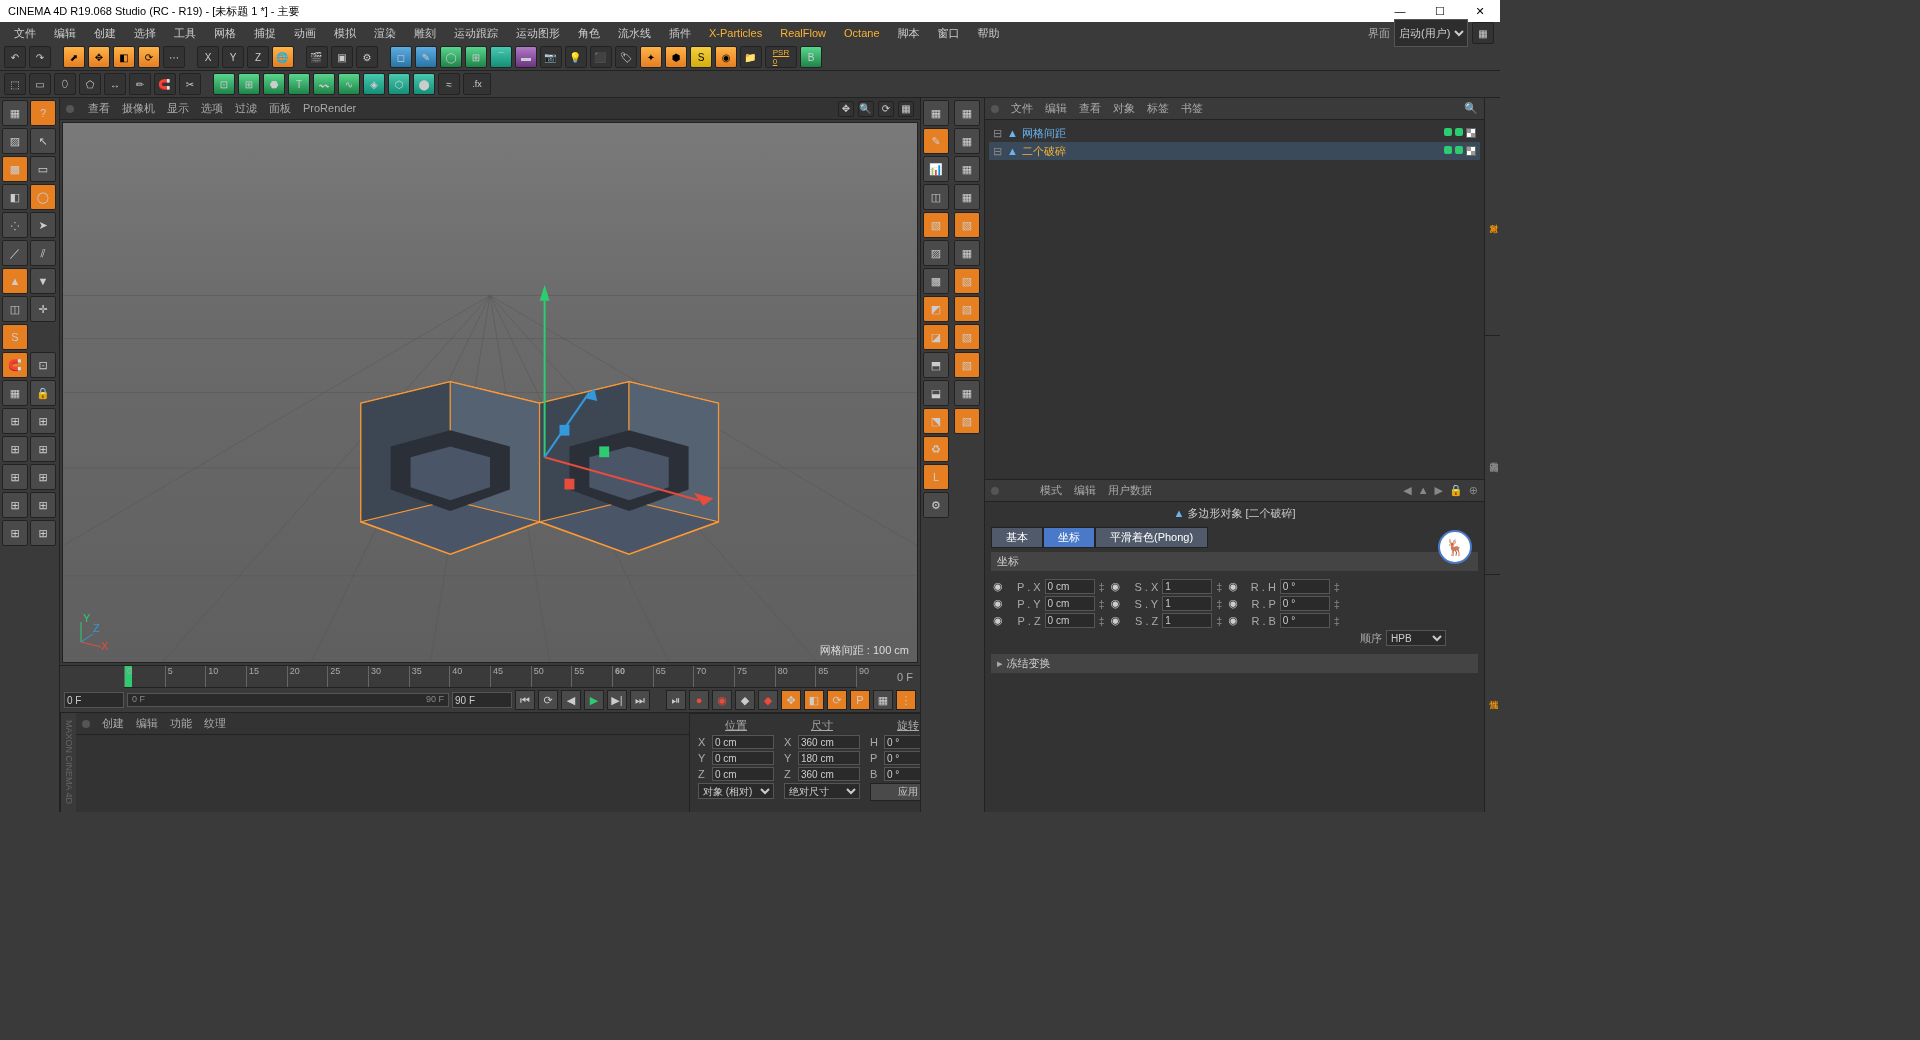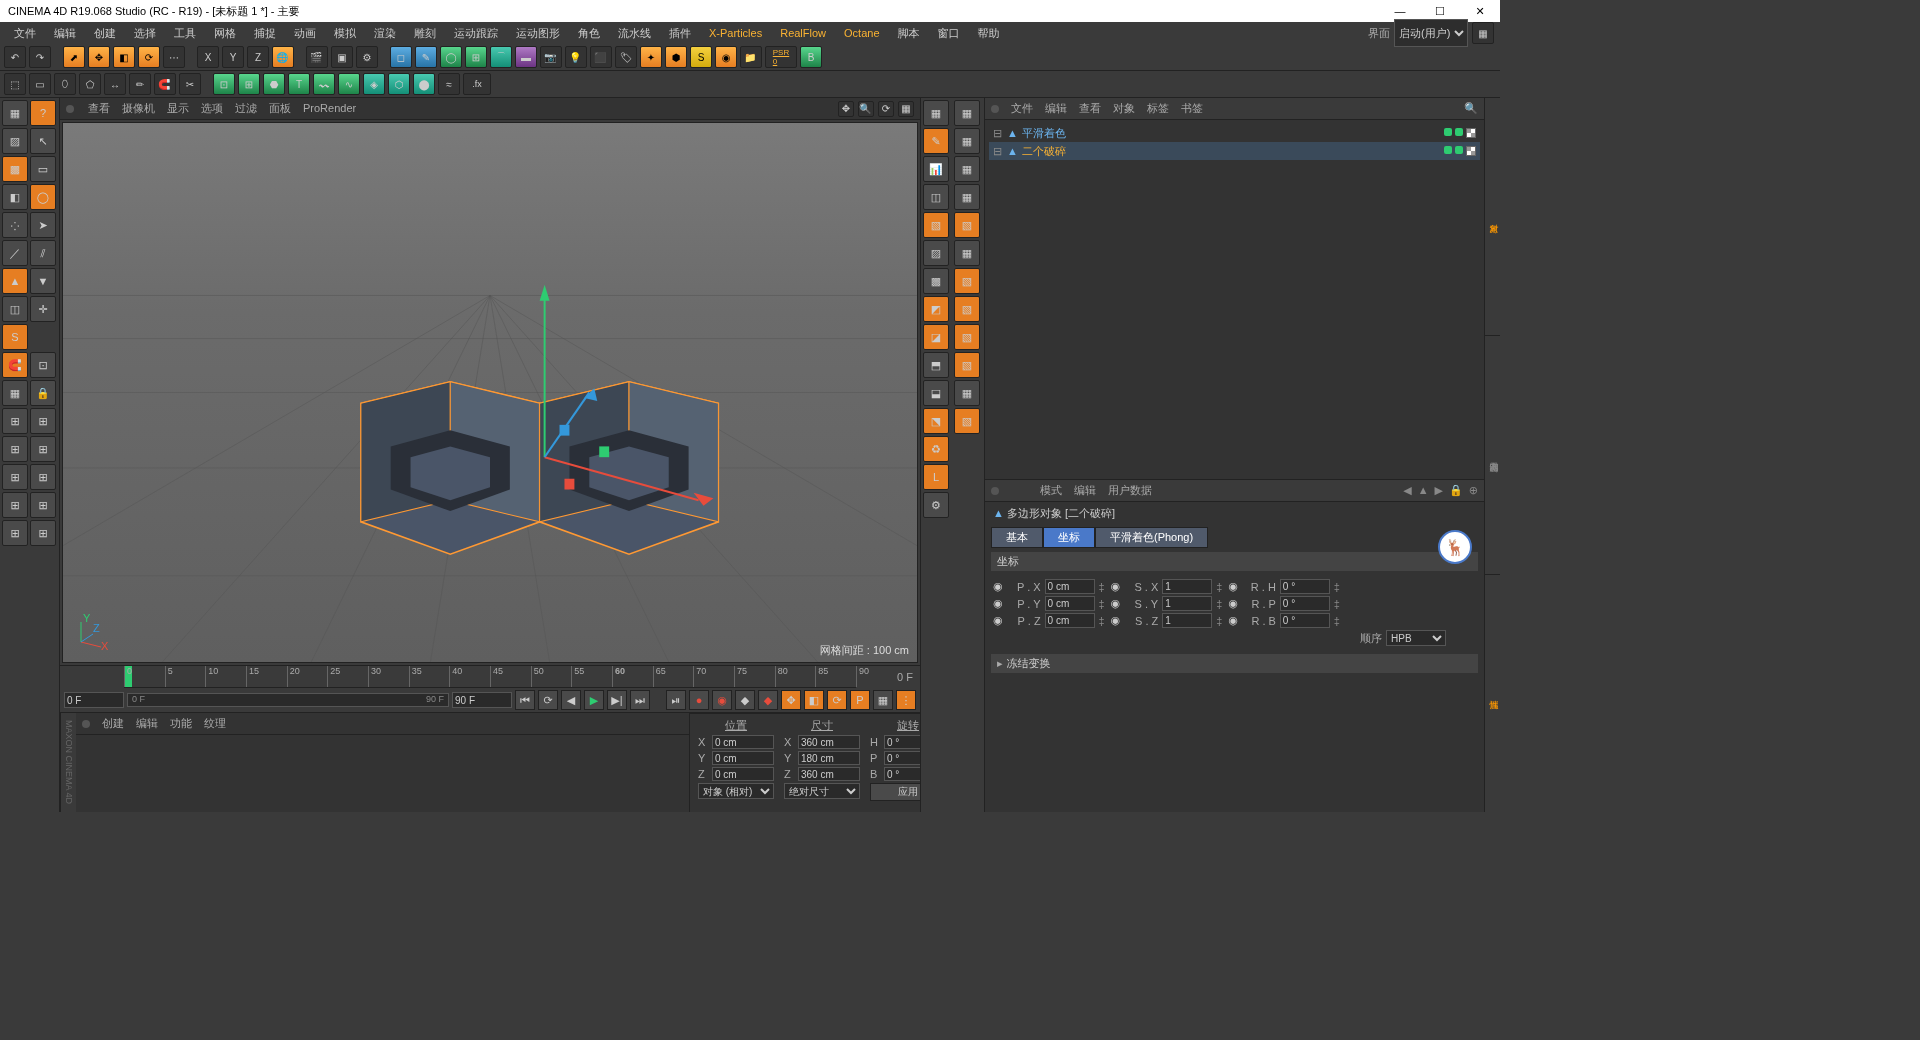--- a/index.html
+++ b/index.html
@@ -46,21 +46,21 @@
 .tree-row { display:flex; align-items:center; gap:4px; height:18px; padding:0 4px;}
 .tree-row .tri { color:#888; width:10px;}
 .tree-row .name { color:#f9b233; }
 .tree-row .name.blue { color:#6cb4ee; }
 .tree-dots { margin-left:auto; display:flex; gap:3px;}
 .dot-g { width:8px; height:8px; background:#2ecc71; border-radius:2px;}
 .dot-ck { width:10px; height:10px; background:repeating-conic-gradient(#fff 0 25%, #999 0 50%); border:1px solid #666;}
 .attr-panel { flex:1; background:#333; display:flex; flex-direction:column; overflow:auto;}
 .attr-hdr { height:22px; background:#3a3a3a; display:flex; align-items:center; gap:12px; padding:0 6px; color:#aaa; border-bottom:1px solid #222;}
 .attr-hdr .rico { margin-left:auto; display:flex; gap:6px; color:#888;}
-.obj-title { padding:4px 8px; color:#ccc;}
+.obj-title { padding:4px 8px; color:#ccc;text-align:center;}
 .tabs { display:flex; gap:0; margin:2px 6px;}
 .tab { padding:2px 14px; background:#505a6b; color:#fff; border:1px solid #222; cursor:pointer; font-size:11px;}
 .tab.active { background:#4a79c9; }
 .section { padding:4px 8px;}
 .section-hd { background:#444; padding:2px 6px; margin:2px 0; color:#ccc;}
 .field-row { display:flex; align-items:center; gap:4px; margin:2px 0;}
 .field-row label { width:34px; color:#aaa; text-align:right;}
 .field-row .inp { width:50px; height:15px; background:#2a2a2a; border:1px solid #555; color:#ccc; padding:0 2px; font-size:10px;}
 .field-row .spin { width:8px; color:#888;}
 .collapsible { background:#444; padding:2px 6px; margin:2px 6px; cursor:pointer; display:flex; align-items:center; gap:4px;}
@@ -495,21 +495,21 @@
   <div class="far-right">
     <div class="panel-hdr">
       <span style="width:8px;height:8px;background:#555;border-radius:50%;"></span>
       <span id="objmenu"><span class="phi" style="margin-right: 12px; cursor: pointer;">文件</span><span class="phi" style="margin-right: 12px; cursor: pointer;">编辑</span><span class="phi" style="margin-right: 12px; cursor: pointer;">查看</span><span class="phi" style="margin-right: 12px; cursor: pointer;">对象</span><span class="phi" style="margin-right: 12px; cursor: pointer;">标签</span><span class="phi" style="margin-right: 12px; cursor: pointer;">书签</span></span>
       <span style="margin-left:auto;color:#888;">🔍</span>
     </div>
     <div class="obj-tree" id="objtree">
         <div class="tree-row">
           <span class="tri">⊟</span>
           <span style="color:#6cb4ee;">▲</span>
-          <span class="name blue">平滑着色</span>
+          <span class="name blue">网格间距</span>
           <span class="tree-dots">
             <span class="dot-g"></span>
             <span class="dot-g"></span>
             <span class="dot-ck"></span>
           </span>
         </div>
         <div class="tree-row" style="background: rgb(58, 74, 90);">
           <span class="tri">⊟</span>
           <span style="color:#6cb4ee;">▲</span>
           <span class="name ">二个破碎</span>

